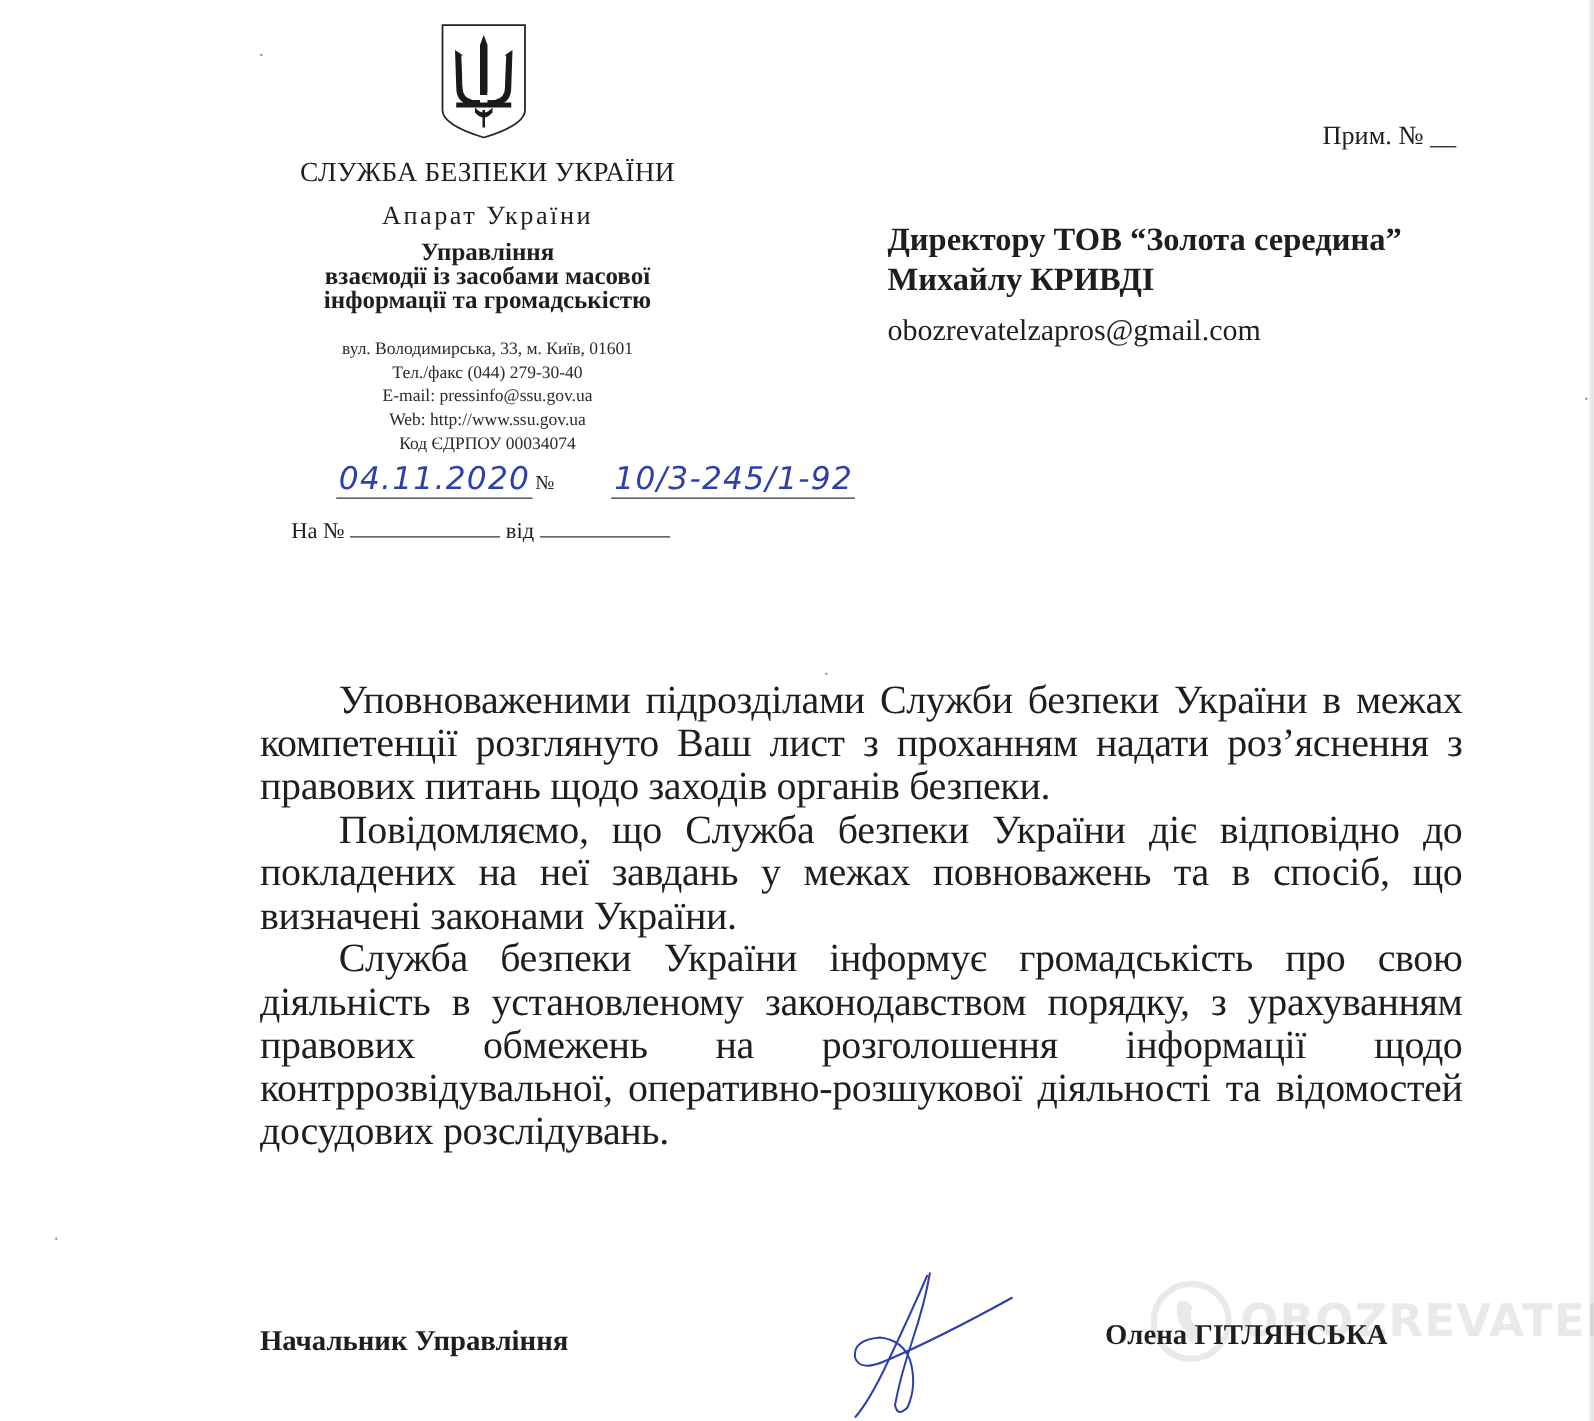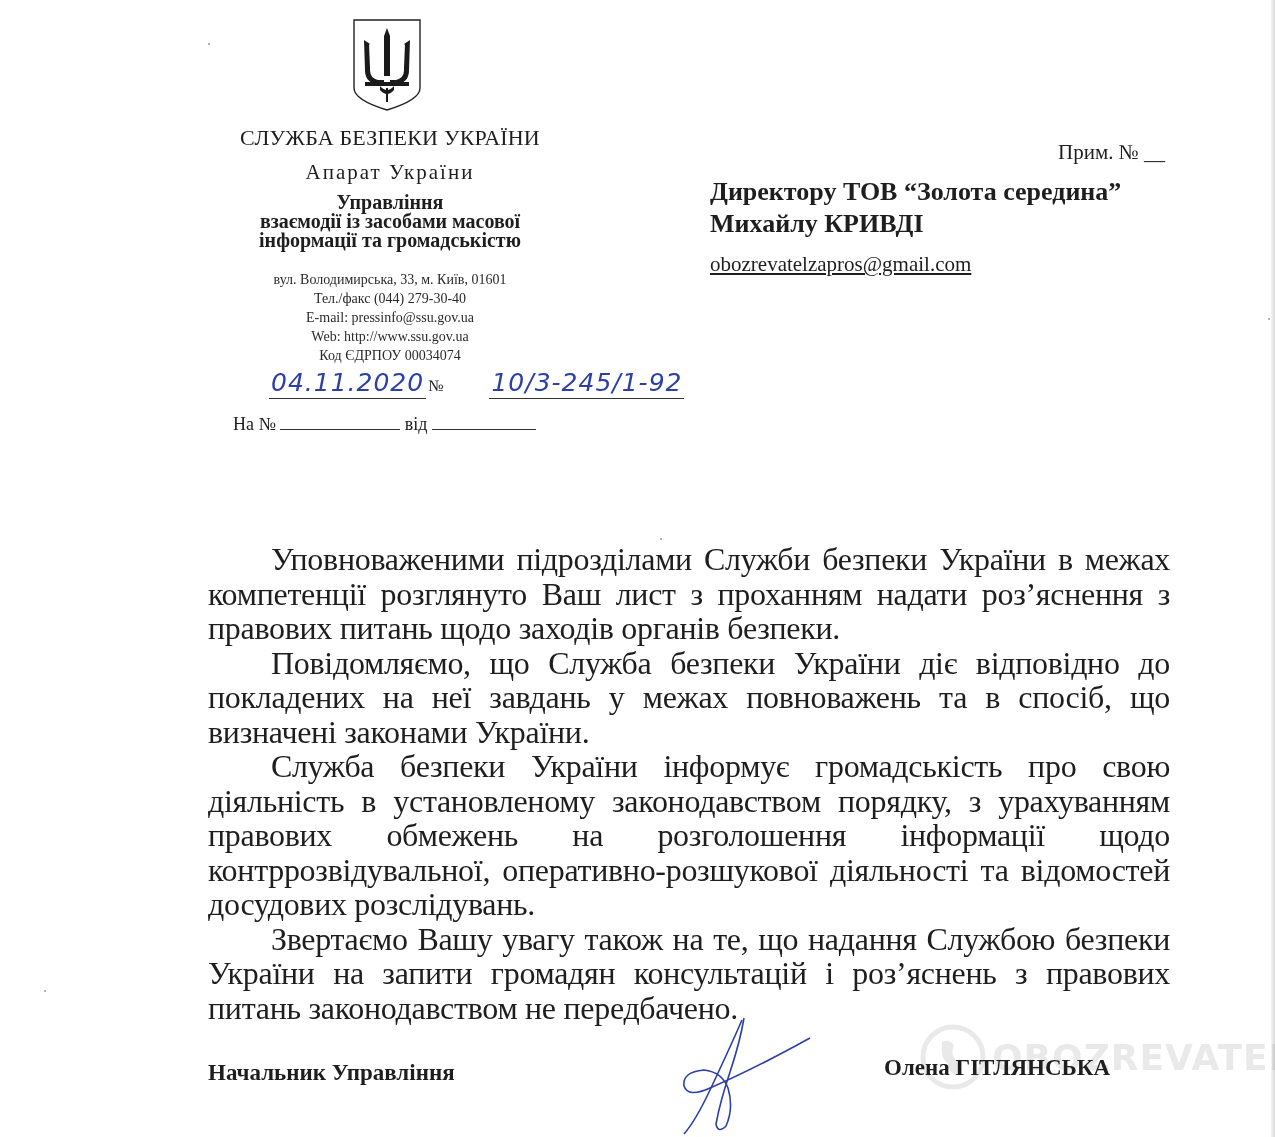--- a/index.html
+++ b/index.html
@@ -101,37 +101,35 @@
       border-bottom: 1px solid #333;
       height: 14px;
       vertical-align: baseline;
     }
     
     .prim {
       position: absolute;
       right: 110px;
       top: 96px;
       font-size: 21px;
-      margin-top: 44px;
     }
     .addressee {
       position: absolute;
       left: 710px;
       top: 176px;
       font-size: 26px;
       font-weight: bold;
       line-height: 32px;
       white-space: nowrap;
     }
     .email {
       position: absolute;
       left: 710px;
       top: 252px;
-      font-size: 21px;
-      text-decoration: underline;
+      font-size: 24px;
     }
     
     .body-text {
       position: absolute;
       left: 208px;
       top: 542px;
       width: 962px;
       font-size: 32px;
       line-height: 34.5px;
       text-align: justify;
@@ -247,21 +245,20 @@
 <div class="addressee">
   <div>Директору ТОВ “Золота середина”</div>
   <div>Михайлу КРИВДІ</div>
 </div>
 <div class="email">obozrevatelzapros@gmail.com</div>
 
 <div class="body-text">
   <p>Уповноваженими підрозділами Служби безпеки України в межах компетенції розглянуто Ваш лист з проханням надати роз’яснення з правових питань щодо заходів органів безпеки.</p>
   <p>Повідомляємо, що Служба безпеки України діє відповідно до покладених на неї завдань у межах повноважень та в спосіб, що визначені законами України.</p>
   <p>Служба безпеки України інформує громадськість про свою діяльність в установленому законодавством порядку, з урахуванням правових обмежень на розголошення інформації щодо контррозвідувальної, оперативно-розшукової діяльності та відомостей досудових розслідувань.</p>
-  <p>Звертаємо Вашу увагу також на те, що надання Службою безпеки України на запити громадян консультацій і роз’яснень з правових питань законодавством не передбачено.</p>
 </div>
 
 <div class="watermark">
   <svg viewBox="0 0 66 66">
     <circle cx="33" cy="33" r="30" fill="none" stroke="#888" stroke-width="5"></circle>
     <path d="M22 18 Q30 14 34 22 Q30 30 36 36 Q42 44 36 52 Q28 48 28 40 Q20 34 22 18 Z" fill="#888"></path>
   </svg>
   <span>OBOZREVATEL</span>
 </div>
 

